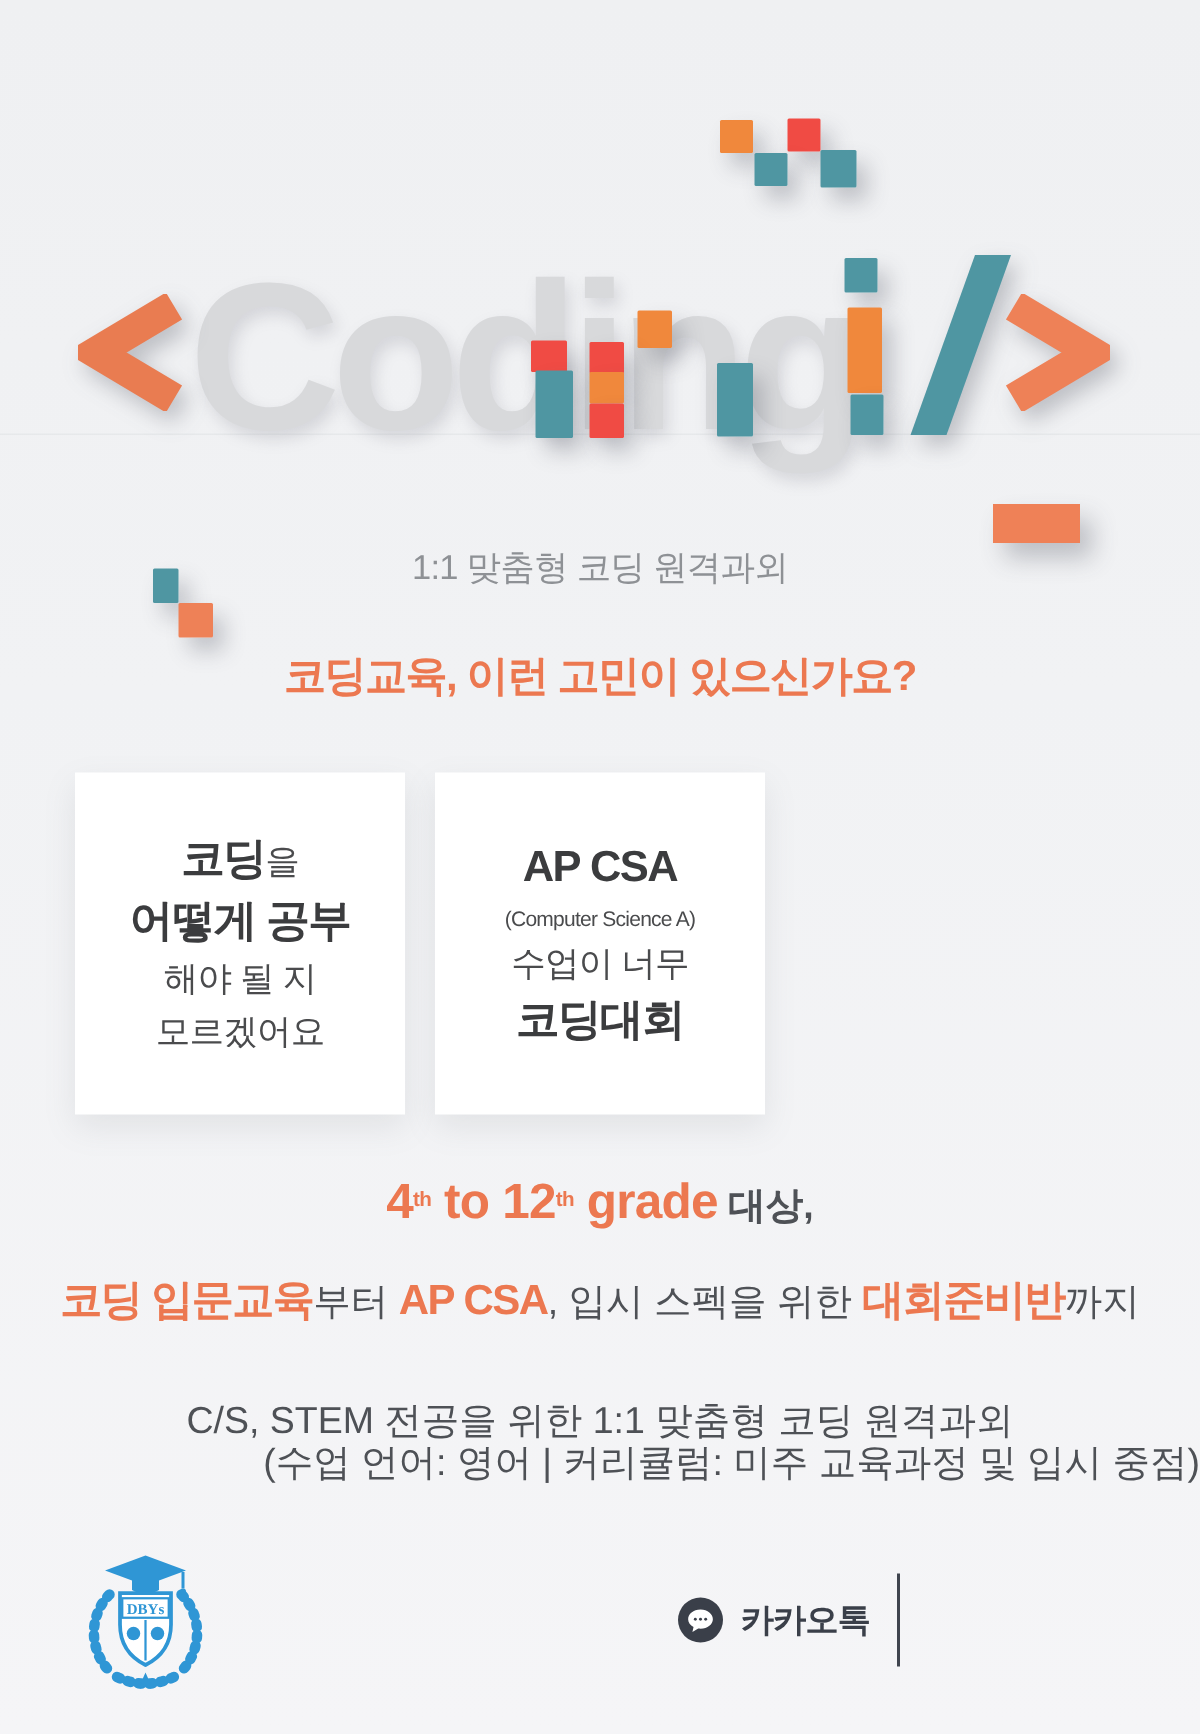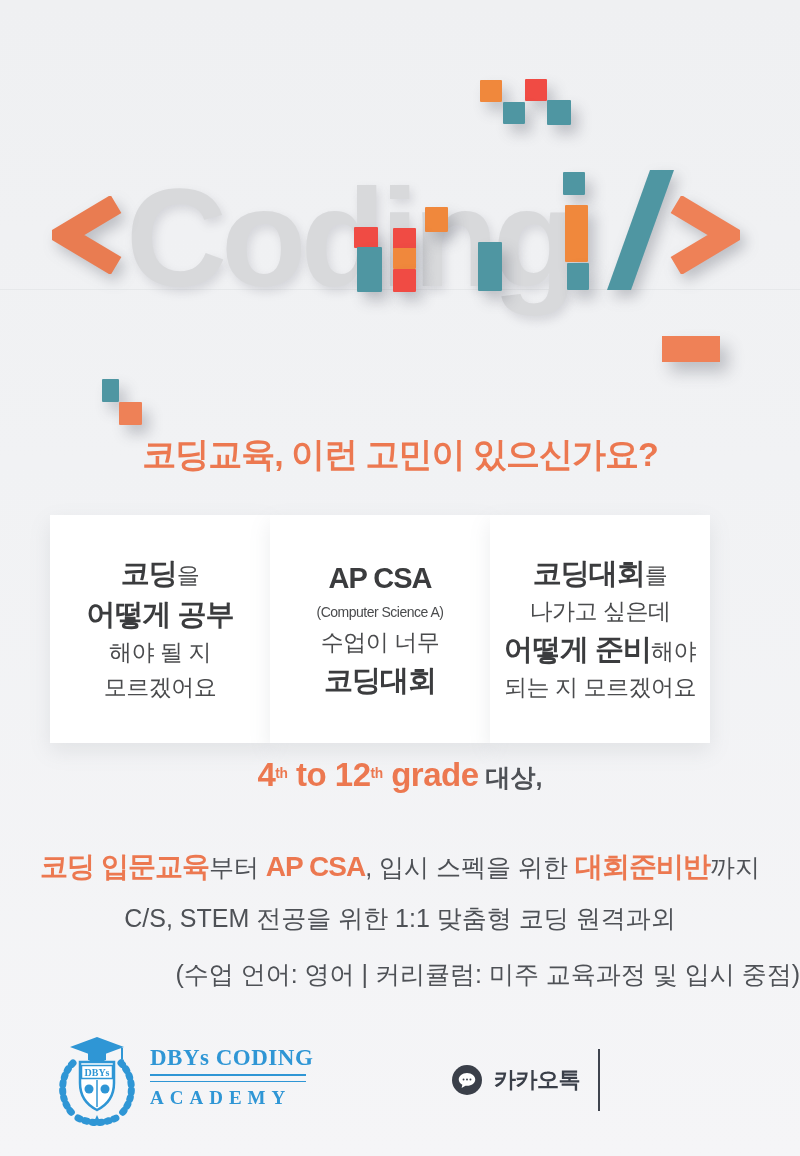--- a/index.html
+++ b/index.html
@@ -16,22 +16,22 @@
     letter-spacing:-6px;color:#d8d9db;text-shadow:3px 5px 10px rgba(120,120,130,.22);
   }
   .block{position:absolute;border-radius:1px;box-shadow:7px 9px 14px rgba(70,72,85,.28);}
   .hero-glyph{position:absolute;filter:drop-shadow(5px 7px 7px rgba(70,72,85,.30));}
   .hero-bar{position:absolute;left:662px;top:336px;width:58px;height:26px;background:#ef8157;
     box-shadow:8px 10px 16px rgba(70,72,85,.30);}
   .subtitle{position:absolute;left:0;top:363px;width:100%;text-align:center;
     font-size:23px;color:#8e9195;letter-spacing:-0.5px;}
   
   .concerns-heading{position:absolute;left:0;top:432px;width:100%;margin:0;text-align:center;
-    font-size:34px;font-weight:800;color:#ec7850;letter-spacing:-1px;}
-  .cards{position:absolute;left:50px;top:515px;width:700px;display:flex;}
+    font-size:28px;font-weight:800;color:#ec7850;letter-spacing:-1px;}
+  .cards{position:absolute;left:50px;top:515px;width:700px;display:flex;gap:20px;}
   .card{width:220px;height:228px;background:#ffffff;box-sizing:border-box;
     box-shadow:0 8px 20px rgba(120,125,135,.14);display:flex;flex-direction:column;
     justify-content:center;align-items:center;text-align:center;padding:10px 6px;}
   .cl{line-height:1.0;margin:6px 0;}
   .sg{color:#4a4b4d;}
   .sg-b{font-weight:800;color:#3b3c3e;}
   .sz-lg{font-size:29px;letter-spacing:-1px;}
   .sz-md{font-size:23px;letter-spacing:-0.5px;}
   .sz-sm{font-size:14px;letter-spacing:-0.5px;}
   
@@ -94,48 +94,43 @@
         <div class="block" style="left: 478px; top: 242px; width: 24px; height: 49px; background: linear-gradient(135deg, rgb(79, 150, 162), rgb(79, 150, 162));"></div>
         <div class="block" style="left: 354px; top: 227px; width: 24px; height: 21px; background: linear-gradient(135deg, rgb(240, 75, 68), rgb(240, 75, 68));"></div>
         <div class="block" style="left: 357px; top: 247px; width: 25px; height: 45px; background: linear-gradient(135deg, rgb(79, 150, 162), rgb(79, 150, 162));"></div>
         <div class="block" style="left: 393px; top: 228px; width: 23px; height: 21px; background: linear-gradient(135deg, rgb(240, 75, 68), rgb(240, 75, 68));"></div>
         <div class="block" style="left: 393px; top: 248px; width: 23px; height: 21px; background: linear-gradient(135deg, rgb(240, 136, 60), rgb(240, 136, 60));"></div>
         <div class="block" style="left: 393px; top: 269px; width: 23px; height: 23px; background: linear-gradient(135deg, rgb(240, 75, 68), rgb(240, 75, 68));"></div>
         <div class="block" style="left: 102px; top: 379px; width: 17px; height: 23px; background: linear-gradient(135deg, rgb(79, 150, 162), rgb(79, 150, 162));"></div>
         <div class="block" style="left: 119px; top: 402px; width: 23px; height: 23px; background: linear-gradient(135deg, rgb(238, 129, 87), rgb(238, 129, 87));"></div>
       </div>
 
+    <div class="subtitle">1:1 맞춤형 코딩 원격과외</div>
   </div>
 
   <h2 class="concerns-heading">코딩교육, 이런 고민이 있으신가요?</h2>
   <div class="cards" id="cards">
       <div class="card">
         <div class="cl sz-lg"><span class="sg sg-b">코딩</span><span class="sg sz-md">을</span></div>
         <div class="cl sz-lg"><span class="sg sg-b">어떻게 공부</span></div>
         <div class="cl sz-md"><span class="sg">해야 될 지</span></div>
         <div class="cl sz-md"><span class="sg">모르겠어요</span></div>
       </div>
       <div class="card">
         <div class="cl sz-lg"><span class="sg sg-b">AP CSA</span></div>
         <div class="cl sz-sm"><span class="sg">(Computer Science A)</span></div>
         <div class="cl sz-md"><span class="sg">수업이 너무</span></div>
         <div class="cl sz-lg"><span class="sg sg-b">코딩대회</span></div>
       </div>
-      <div class="card">
-        <div class="cl sz-lg"><span class="sg sg-b">코딩대회</span><span class="sg sz-md">를</span></div>
-        <div class="cl sz-md"><span class="sg">나가고 싶은데</span></div>
-        <div class="cl sz-lg"><span class="sg sg-b">어떻게 준비</span><span class="sg sz-md">해야</span></div>
-        <div class="cl sz-md"><span class="sg">되는 지 모르겠어요</span></div>
-      </div>
     </div>
 
   <div id="pitch">
-      <div class="pitch-line" style="top: 756px;"><span class="sg-orange sg-bold sg-big">4</span><span class="sg-orange sg-bold sg-big sg-sup">th</span><span class="sg-orange sg-bold sg-big"> to 12</span><span class="sg-orange sg-bold sg-big sg-sup">th</span><span class="sg-orange sg-bold sg-big"> grade</span><span class="sg-semi"> 대상,</span></div>
+      <div class="pitch-line" style="top: 782px;"><span class="sg-orange sg-bold sg-big">4</span><span class="sg-orange sg-bold sg-big sg-sup">th</span><span class="sg-orange sg-bold sg-big"> to 12</span><span class="sg-orange sg-bold sg-big sg-sup">th</span><span class="sg-orange sg-bold sg-big"> grade</span><span class="sg-semi"> 대상,</span></div>
       <div class="pitch-line" style="top: 848px;"><span class="sg-orange sg-bold sg-med">코딩 입문교육</span><span>부터 </span><span class="sg-orange sg-bold sg-med">AP CSA</span><span>, 입시 스펙을 위한 </span><span class="sg-orange sg-bold sg-med">대회준비반</span><span>까지</span></div>
-      <div class="pitch-line" style="top: 902px;"><span>C/S, STEM 전공을 위한 1:1 맞춤형 코딩 원격과외</span></div>
+      <div class="pitch-line" style="top: 930px;"><span>C/S, STEM 전공을 위한 1:1 맞춤형 코딩 원격과외</span></div>
       <div class="pitch-line" style="top: 958px; text-align: right;"><span>(수업 언어: 영어 | 커리큘럼: 미주 교육과정 및 입시 중점)</span></div>
     </div>
 
   <svg class="logo-svg" width="90" height="97" viewBox="0 0 90 97">
     <g fill="none" stroke="#2f96d5">
       <path d="M21,32 C7,46 7,70 22,84" stroke-width="7" stroke-dasharray="2.2 5.2" stroke-linecap="round"></path>
       <path d="M69,32 C83,46 83,70 68,84" stroke-width="7" stroke-dasharray="2.2 5.2" stroke-linecap="round"></path>
       <path d="M26,87 Q45,96 64,87" stroke-width="7" stroke-dasharray="2.2 5.2" stroke-linecap="round"></path>
     </g>
     <g>
@@ -148,25 +143,20 @@
       <path d="M28,31 H62 V52 C62,67 53,75 45,79 C37,75 28,67 28,52 Z" fill="#ffffff" stroke="#2f96d5" stroke-width="2.5"></path>
       <rect x="29.5" y="34.5" width="31" height="13" fill="#ffffff" stroke="#2f96d5" stroke-width="1.5"></rect>
       <text x="45" y="45" text-anchor="middle" font-size="10" font-weight="bold" font-family="Liberation Serif, DejaVu Serif, serif" fill="#2f96d5">DBYs</text>
       <line x1="45" y1="49" x2="45" y2="76" stroke="#2f96d5" stroke-width="1.5"></line>
       <circle cx="37" cy="58" r="4.5" fill="#2f96d5"></circle>
       <circle cx="53" cy="58" r="4.5" fill="#2f96d5"></circle>
     </g>
     <polygon points="45,84 46.8,88 51,88.3 47.8,91 48.8,95 45,92.8 41.2,95 42.2,91 39,88.3 43.2,88" fill="#2f96d5"></polygon>
   </svg>
 
-  <div class="brand">
-    <div class="brand-line1">DBYs CODING</div>
-    <div class="brand-rule"></div>
-    <div class="brand-line2">ACADEMY</div>
-  </div>
 
   <div class="contact">
     <div class="c-col">
       <div class="c-row">
         <span class="c-icon">
           <svg width="18" height="17" viewBox="0 0 24 22">
             <path d="M12 1 C5.6 1 1 5 1 9.6 c0 2.9 1.9 5.4 4.8 6.9 L4.8 21 l5.2-3.1 c0.7 0.1 1.3 0.1 2 0.1 c6.4 0 11-4 11-8.4 S18.4 1 12 1 Z" fill="#ffffff"></path>
             <circle cx="7.4" cy="9.6" r="1.3" fill="#3a3f49"></circle>
             <circle cx="12" cy="9.6" r="1.3" fill="#3a3f49"></circle>
             <circle cx="16.6" cy="9.6" r="1.3" fill="#3a3f49"></circle>

